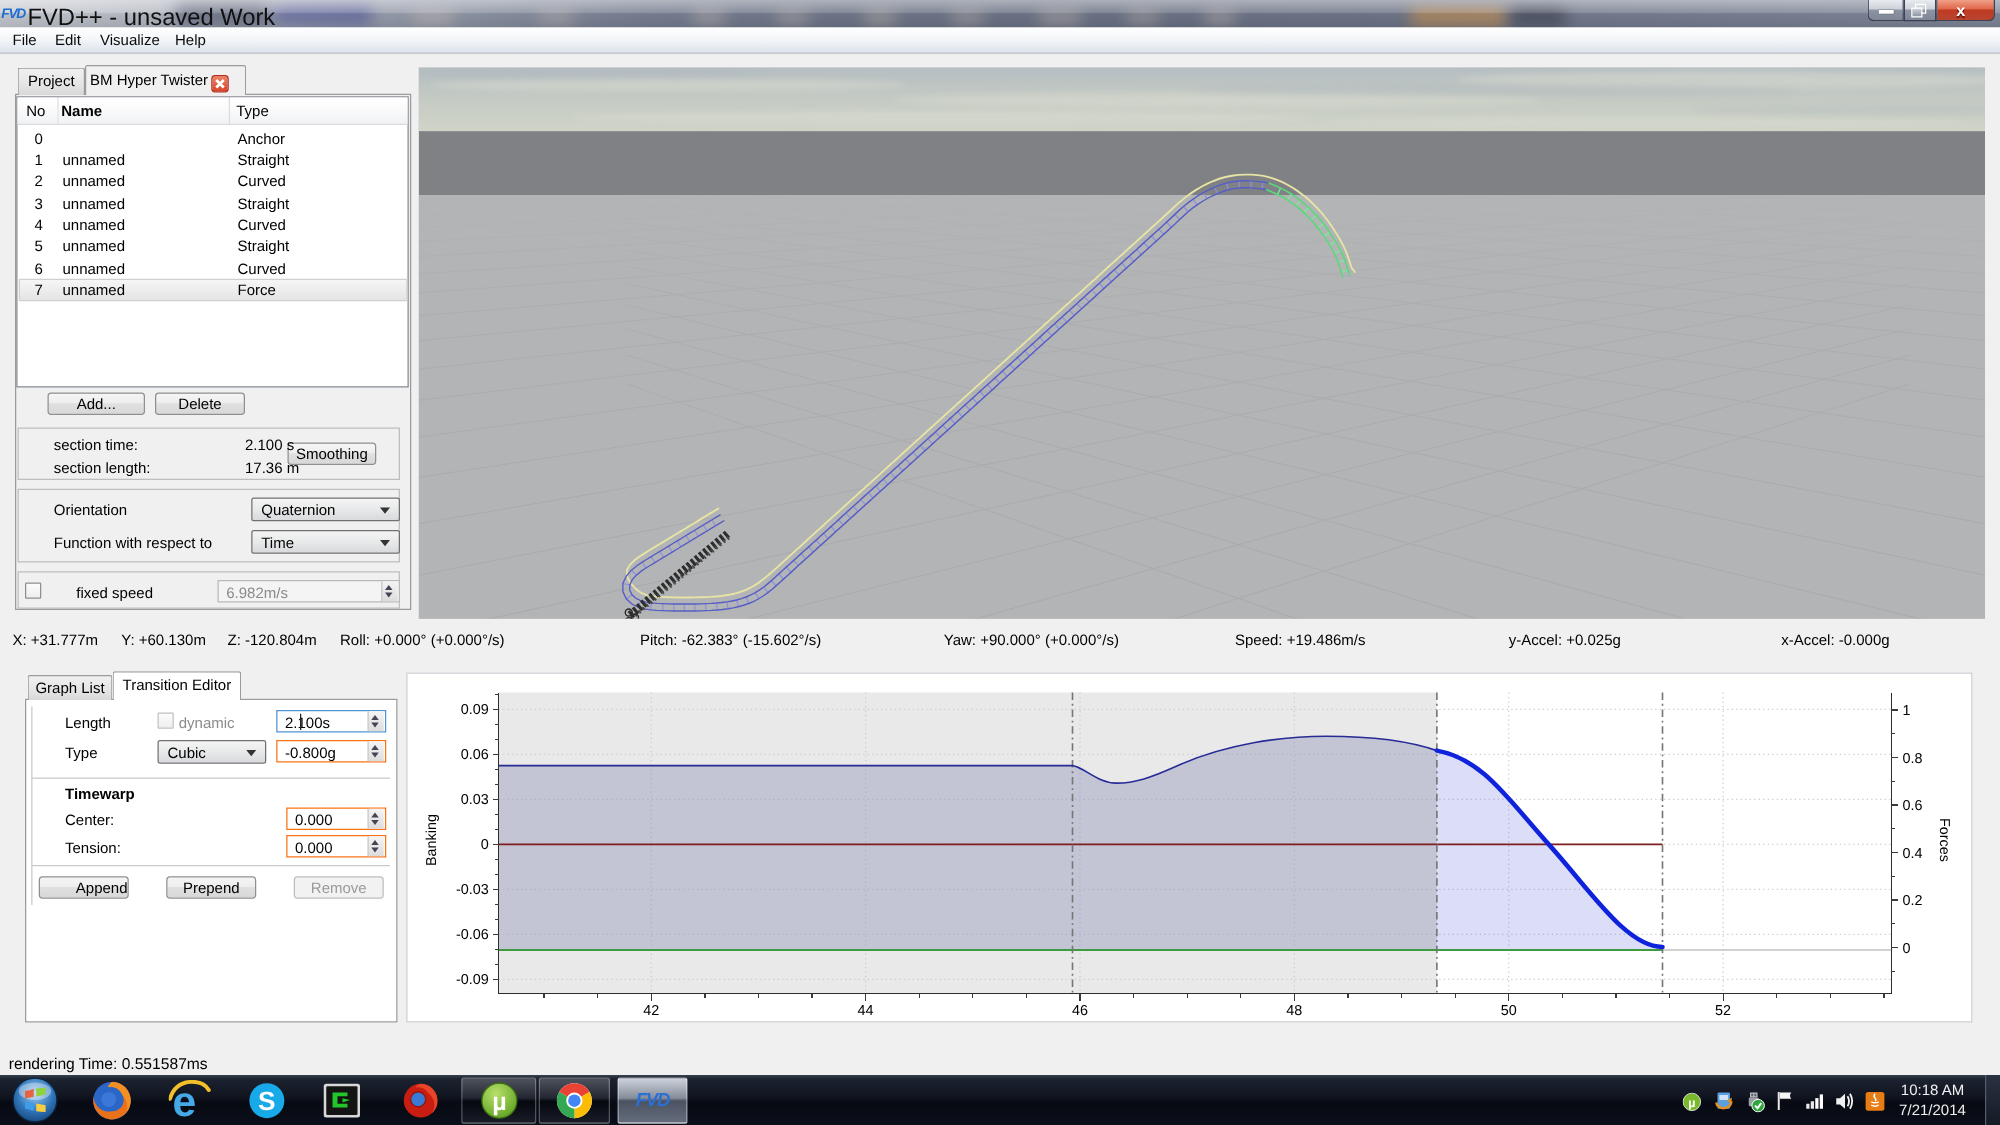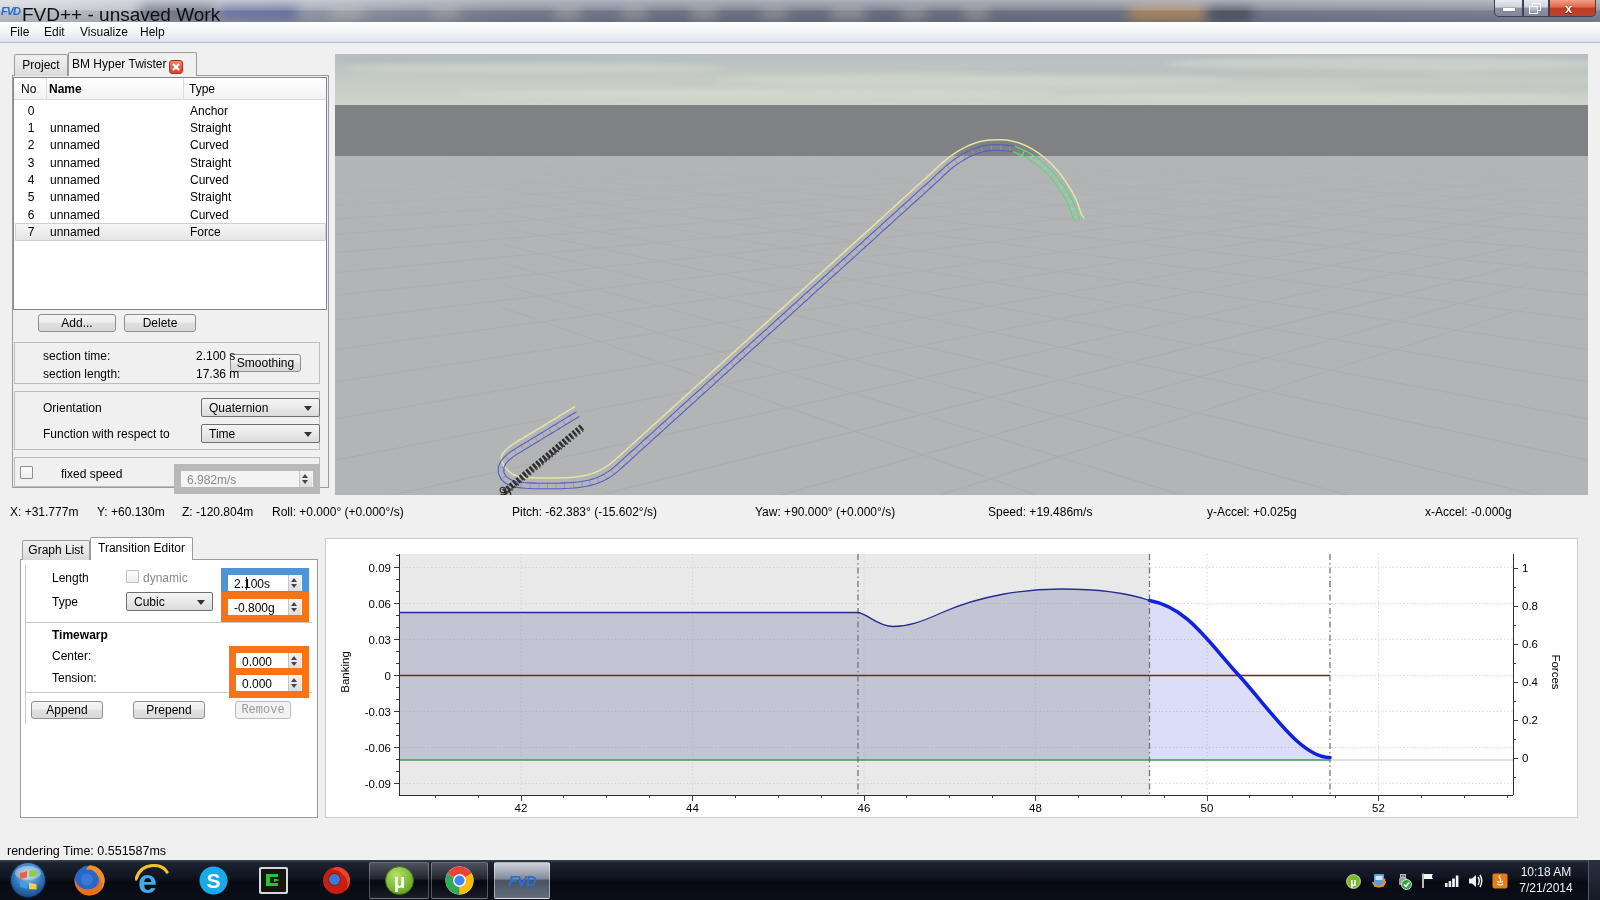--- a/index.html
+++ b/index.html
@@ -50,21 +50,21 @@
 
 .grp { position:absolute; border:1px solid #bdbdbd; }
 .lbl { position:absolute; font-size:12px; color:#000;margin-left:23px; }
 .glbl { position:absolute; font-size:12px; color:#8a8a8a; }
 
 .combo { position:absolute; height:19px; border:1px solid #707070; border-radius:2px;
   background:linear-gradient(180deg,#f4f4f4 0%,#e8e9ea 50%,#d8dadd 100%); font-size:12px; }
 .combo .ct { position:absolute; left:7px; top:2px; }
 .combo .ca { position:absolute; right:7px; top:7px; width:0; height:0; border-left:4px solid transparent; border-right:4px solid transparent; border-top:5px solid #333; }
 
-.spin { position:absolute; height:30px; border:7px solid #f97316; background:#fff; font-size:12px; }
+.spin { position:absolute; height:18px; border:1px solid #f97316; background:#fff; font-size:12px; }
 .spin .st { position:absolute; left:6px; top:2px; }
 .spin .sb { position:absolute; right:1px; top:0; width:13px; height:100%; border-left:1px solid #c4c4c4;
   background:linear-gradient(180deg,#f4f4f4,#dcdcdc); }
 .spin .up { position:absolute; right:4px; top:3px; width:0; height:0; border-left:3px solid transparent; border-right:3px solid transparent; border-bottom:4px solid #445; }
 .spin .dn { position:absolute; right:4px; bottom:3px; width:0; height:0; border-left:3px solid transparent; border-right:3px solid transparent; border-top:4px solid #445; }
 .spin.dis { background:#f4f4f4; border-color:#b8b8b8; }
 .spin.dis .st { color:#8a8a8a; }
 
 .chk { position:absolute; width:13px; height:13px; border:1px solid #8f8f8f; background:linear-gradient(180deg,#fcfcfc,#eeeeee); border-radius:1px; }
 .chk.dis { border-color:#c0c0c0; }
@@ -331,23 +331,23 @@
     </span>
   </div>
 <div class="lbl" style="left:29px;top:671px;">Tension:</div>
 <div class="spin" style="left:229px;top:668px;width:80px;">
     <span class="st">0.000</span>
     <span class="sb">
       <span class="up"></span>
       <span class="dn"></span>
     </span>
   </div>
-<div class="btn" style="left:31px;top:701px;width:72px;">Append</div>
+<div class="btn" style="left:31px;top:701px;width:72px;text-align:right;">Append</div>
 <div class="btn" style="left:133px;top:701px;width:72px;">Prepend</div>
-<div class="btn disabled" style="left:235px;top:701px;width:56px;font-family:Liberation Mono, monospace;">Remove</div>
+<div class="btn disabled" style="left:235px;top:701px;width:72px;">Remove</div>
 
 <div id="graph" class="abs">
   <svg width="1251" height="278">
 <rect x="73" y="15" width="750.5" height="241" fill="#e9e9e9"></rect>
 <path d="M73,28.5 H1187 M73,64.5 H1187 M73,100.5 H1187 M73,136.5 H1187 M73,172.5 H1187 M73,208.5 H1187 M73,244.5 H1187" stroke="#cbcbce" stroke-width="1" stroke-dasharray="1,2.6" fill="none"></path>
 <path d="M195,15 V256 M366.5,15 V256 M538,15 V256 M709.5,15 V256 M881,15 V256 M1052.5,15 V256" stroke="#cbcbce" stroke-width="1" stroke-dasharray="1,2.6" fill="none"></path>
 <defs>
         <clipPath id="cg">
           <rect x="73" y="15" width="750.5" height="241"></rect>
         </clipPath>

